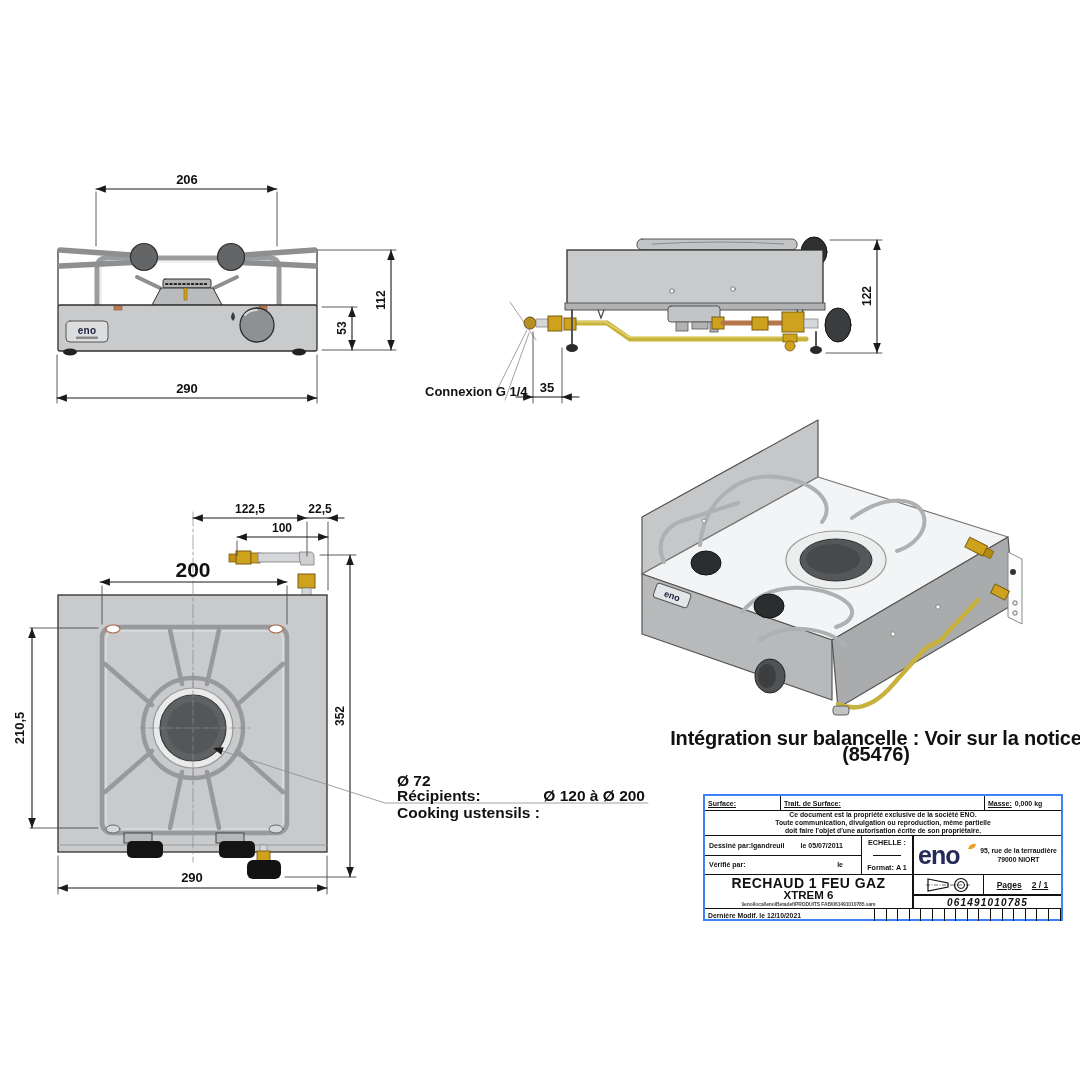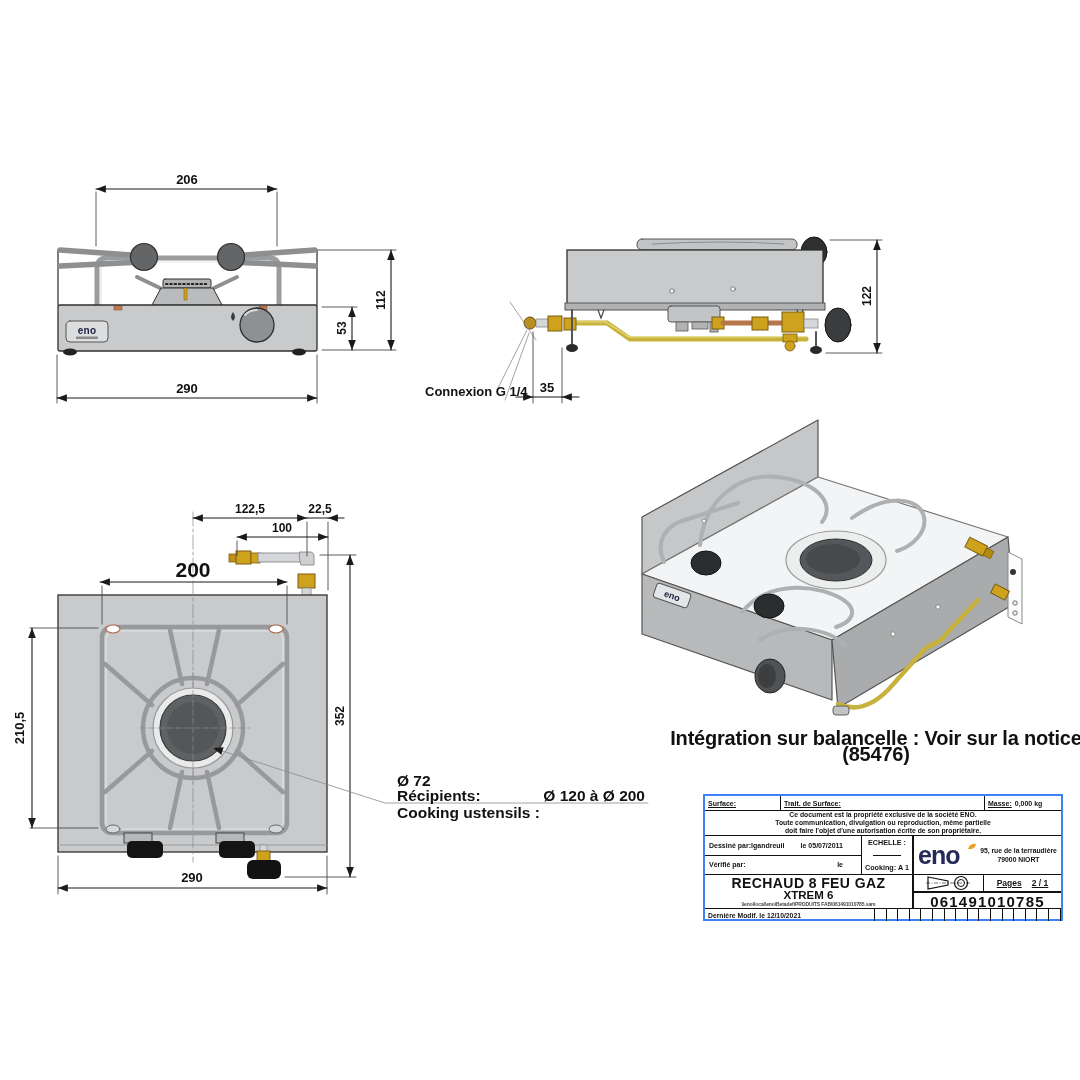--- a/index.html
+++ b/index.html
@@ -46,21 +46,21 @@
   .tb .r4 .titleC{width:209px;border-right:2px solid #111;display:flex;flex-direction:column;
                   align-items:center;justify-content:center;box-sizing:border-box;}
   .tb .t1{font-size:14px;letter-spacing:.4px;line-height:14px;}
   .tb .t2{font-size:11.5px;line-height:11px;}
   .tb .path{font-size:5px;line-height:6px;color:#444;letter-spacing:-0.1px;font-weight:bold;}
   .tb .r4 .rightC{flex:1;display:flex;flex-direction:column;box-sizing:border-box;}
   .tb .r4 .projPages{height:19px;display:flex;box-sizing:border-box;text-decoration:underline;}
   .tb .projCell{width:70px;border-right:1px solid #111;display:flex;align-items:center;justify-content:center;box-sizing:border-box;}
   .tb .pagesCell{flex:1;display:flex;align-items:center;justify-content:center;gap:10px;font-size:8.5px;}
   .tb .pnCell{flex:1;border-top:2px solid #111;display:flex;align-items:center;justify-content:center;
-              font-size:15px;letter-spacing:1.2px;box-sizing:border-box;}
+              font-size:10px;letter-spacing:1.2px;box-sizing:border-box;font-style:italic;}
   .tb .r5{height:13px;border-top:1px solid #111;align-items:stretch;font-size:6.8px;}
   .tb .r5 .mod{display:flex;align-items:center;padding-left:3px;}
   .tb .r5 .ruler{margin-left:auto;width:186px;border-left:1px solid #111;
       background:repeating-linear-gradient(to right,transparent 0 10.6px,#111 10.6px 11.6px);}
 </style>
 </head>
 <body>
 
 <div class="canvas">
 
@@ -345,36 +345,36 @@
         <span class="date">le 05/07/2011</span>
       </div>
       <div class="sub">
         <span>Vérifié par:</span>
         <span class="date">le</span>
       </div>
     </div>
     <div class="cB">
       <span>ECHELLE :</span>
       <span class="scale-line"></span>
-      <span><span>Cooking:</span>&nbsp;<span>A 1</span></span>
+      <span><span>Format:</span>&nbsp;<span>A 1</span></span>
     </div>
     <div class="cC">
       <svg width="62" height="30" viewBox="0 0 62 30" style="position:static;">
         <text x="2" y="24" font-size="25" font-weight="bold" letter-spacing="-1" fill="#262a58">eno</text>
         <path d="M52,9 q2,-6 8,-5 q-1,6 -8,5" fill="#f0a028"></path>
       </svg>
       <div class="addr">
         <div>95, rue de la terraudière</div>
         <div>79000 NIORT</div>
       </div>
     </div>
   </div>
   <div class="row r4">
     <div class="titleC">
-      <div class="t1">RECHAUD 8 FEU GAZ</div>
+      <div class="t1">RECHAUD 1 FEU GAZ</div>
       <div class="t2">XTREM 6</div>
       <div class="path">\\eno\local\eno\Betadef\PRODUITS FAB\061491010785.sam</div>
     </div>
     <div class="rightC">
       <div class="projPages">
         <div class="projCell">
           <svg width="46" height="16" viewBox="0 0 46 16" style="position:static;">
             <polygon points="2,2 22,6 22,10 2,14" fill="none" stroke="#111" stroke-width="1.2"></polygon>
             <line x1="0" y1="8" x2="45" y2="8" stroke="#111" stroke-width="0.6" stroke-dasharray="4,1.5,1,1.5"></line>
             <circle cx="35" cy="8" r="6.5" fill="none" stroke="#111" stroke-width="1.2"></circle>

